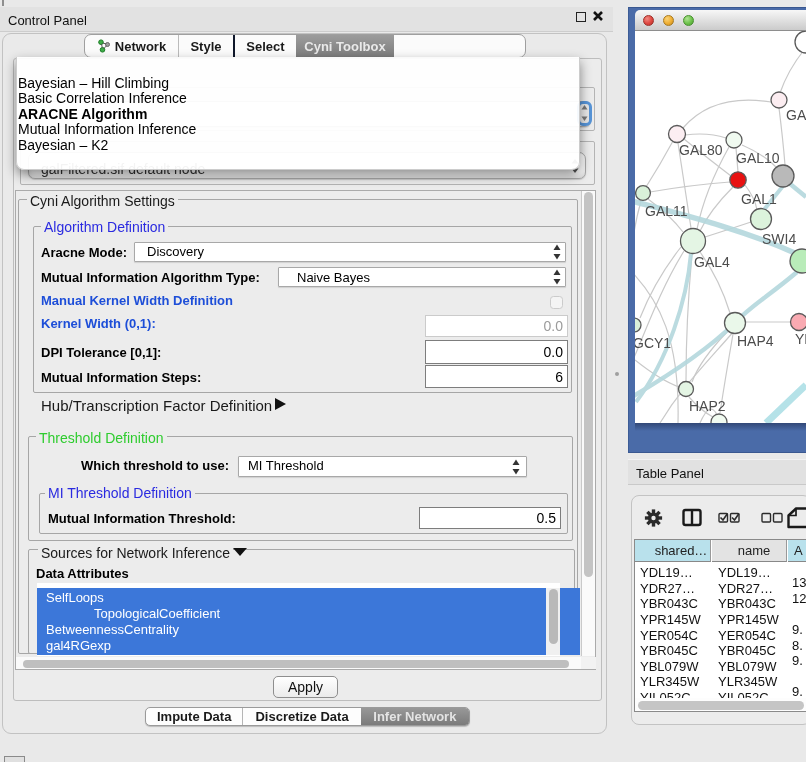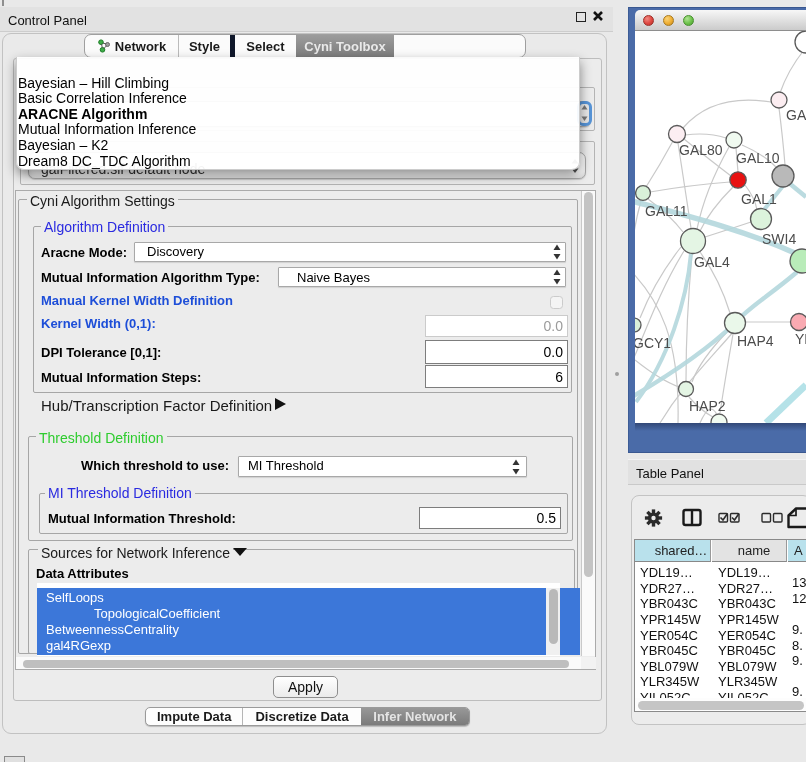--- a/index.html
+++ b/index.html
@@ -40,21 +40,21 @@
 
 <div class="abs" style="left:84px;top:34px;width:442px;height:24px;background:#fbfbfb;border:1px solid #9f9f9f;border-radius:7px;overflow:hidden;display:flex;font-size:13px;font-weight:bold;color:#1a1a1a;">
   <div style="width:94px;display:flex;align-items:center;justify-content:center;border-right:1px solid #bbb;">
     <svg width="14" height="14" style="margin-right:4px;">
         <circle cx="4" cy="3.2" r="2.3" fill="#3fae49" stroke="#1c7d26"></circle>
         <circle cx="10.5" cy="5.5" r="2" fill="#9e9e9e" stroke="#666"></circle>
         <circle cx="5.5" cy="10.8" r="2.3" fill="#3fae49" stroke="#1c7d26"></circle>
         <path d="M4.5,5 L5.3,8.7 M5.8,4 L9,5 M6.7,9.7 L9.5,6.8" stroke="#555" stroke-width="1"></path>
       </svg>
     Network</div>
-  <div style="width:56px;display:flex;align-items:center;justify-content:center;border-right:5px solid #0f172a;">Style</div>
+  <div style="width:56px;display:flex;align-items:center;justify-content:center;border-right:2px solid #0f172a;">Style</div>
   <div style="width:61px;display:flex;align-items:center;justify-content:center;">Select</div>
   <div style="width:98px;display:flex;align-items:center;justify-content:center;background:linear-gradient(#9c9c9c,#7d7d7d);color:#e9e9e9;">Cyni Toolbox</div>
 </div>
 
 <div class="gbox" style="left:20px;top:87px;width:575px;height:44px;border-color:#b4b4b4;"></div>
 <div class="combo" style="left:28px;top:101px;width:563px;height:26px;border-radius:6px;"></div>
 <div class="abs" style="left:577px;top:100.5px;width:15px;height:25px;border:3px solid #5794d7;border-radius:6px;background:#e8e8e8;"></div>
 <svg class="abs" style="left:580px;top:104px;" width="9" height="18">
     <path d="M4.5,1 L7.5,5.5 L1.5,5.5 Z" fill="#777"></path>
     <path d="M4.5,17 L7.5,12.5 L1.5,12.5 Z" fill="#777"></path>
@@ -154,21 +154,20 @@
 </div>
 
 <div class="abs" style="left:4px;top:756px;width:21px;height:10px;border:1.5px solid #8a8a8a;background:#e0e0e0;"></div>
 
 <div class="abs" style="left:16px;top:57px;width:564px;height:113px;background:rgba(255,255,255,0.94);border:1px solid #ccc;border-top:none;border-radius:0 0 8px 8px;box-shadow:0 5px 12px rgba(0,0,0,0.45);z-index:50;color:#000;overflow:hidden;">
   <div class="abs pit" style="top:17.5px;">Bayesian – Hill Climbing</div>
   <div class="abs pit" style="top:33.1px;">Basic Correlation Inference</div>
   <div class="abs pit" style="top:48.7px;font-weight:bold;">ARACNE Algorithm</div>
   <div class="abs pit" style="top:64.3px;">Mutual Information Inference</div>
   <div class="abs pit" style="top:79.9px;">Bayesian – K2</div>
-  <div class="abs pit" style="top:95.5px;">Dream8 DC_TDC Algorithm</div>
 </div>
 
 <div class="abs" style="left:615px;top:372px;width:4px;height:4px;background:#9f9f9f;border-radius:2px;"></div>
 
 <div class="abs" style="left:628px;top:7px;width:178px;height:446px;background:#4a6ba8;border-top:1px solid #39578f;border-bottom:1px solid #3a5890;border-left:1.5px solid #3c5c96;"></div>
 <div class="abs" style="left:635px;top:423px;width:171px;height:8px;background:linear-gradient(rgba(20,30,60,0.45),rgba(20,30,60,0));"></div>
 <div class="abs" style="left:635px;top:10px;width:171px;height:21px;background:linear-gradient(#f7f7f7,#cbcbcb);border-bottom:1px solid #8e8e8e;border-top-left-radius:5px;"></div>
 <div class="abs" style="left:643px;top:15px;width:11px;height:11px;border-radius:6px;background:radial-gradient(circle at 35% 30%, #f08a82, #df4740 55%, #b0322c);border:0.5px solid #9d2f28;"></div>
 <div class="abs" style="left:663px;top:15px;width:11px;height:11px;border-radius:6px;background:radial-gradient(circle at 35% 30%, #fad378, #efae32 55%, #bd8623);border:0.5px solid #a97a1e;"></div>
 <div class="abs" style="left:683px;top:15px;width:11px;height:11px;border-radius:6px;background:radial-gradient(circle at 35% 30%, #b0e394, #6dc24b 55%, #4f9a34);border:0.5px solid #47902e;"></div>

